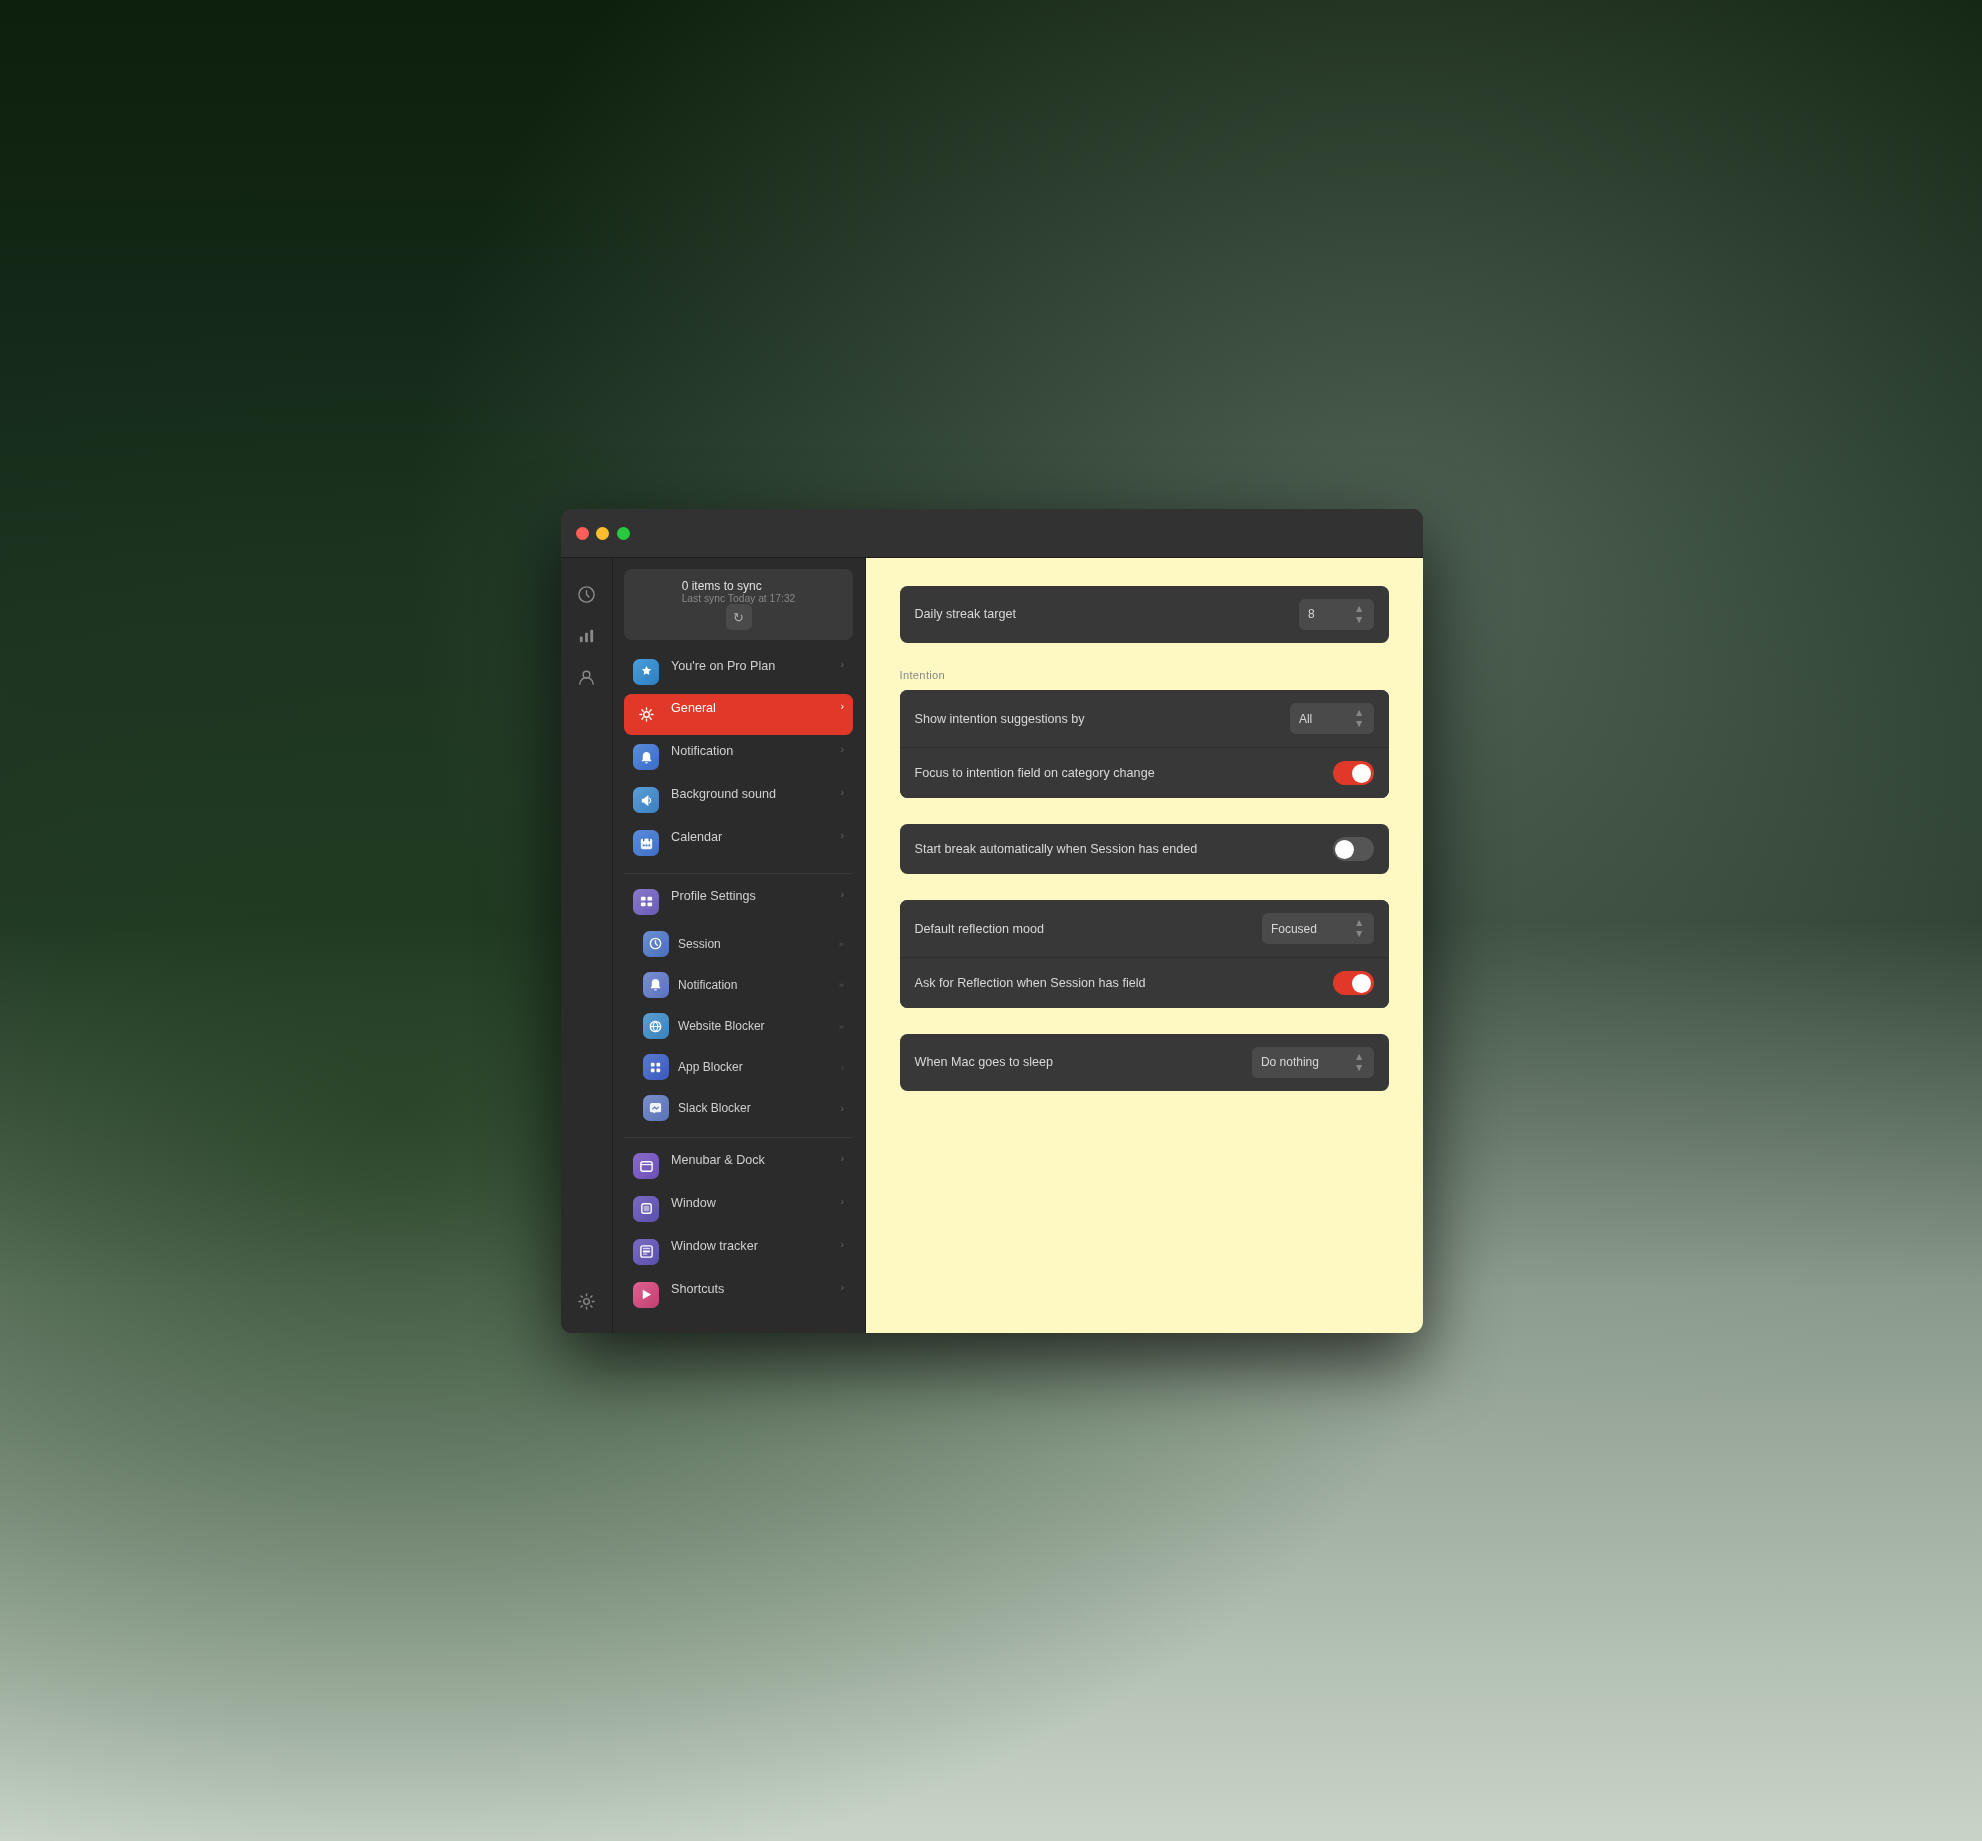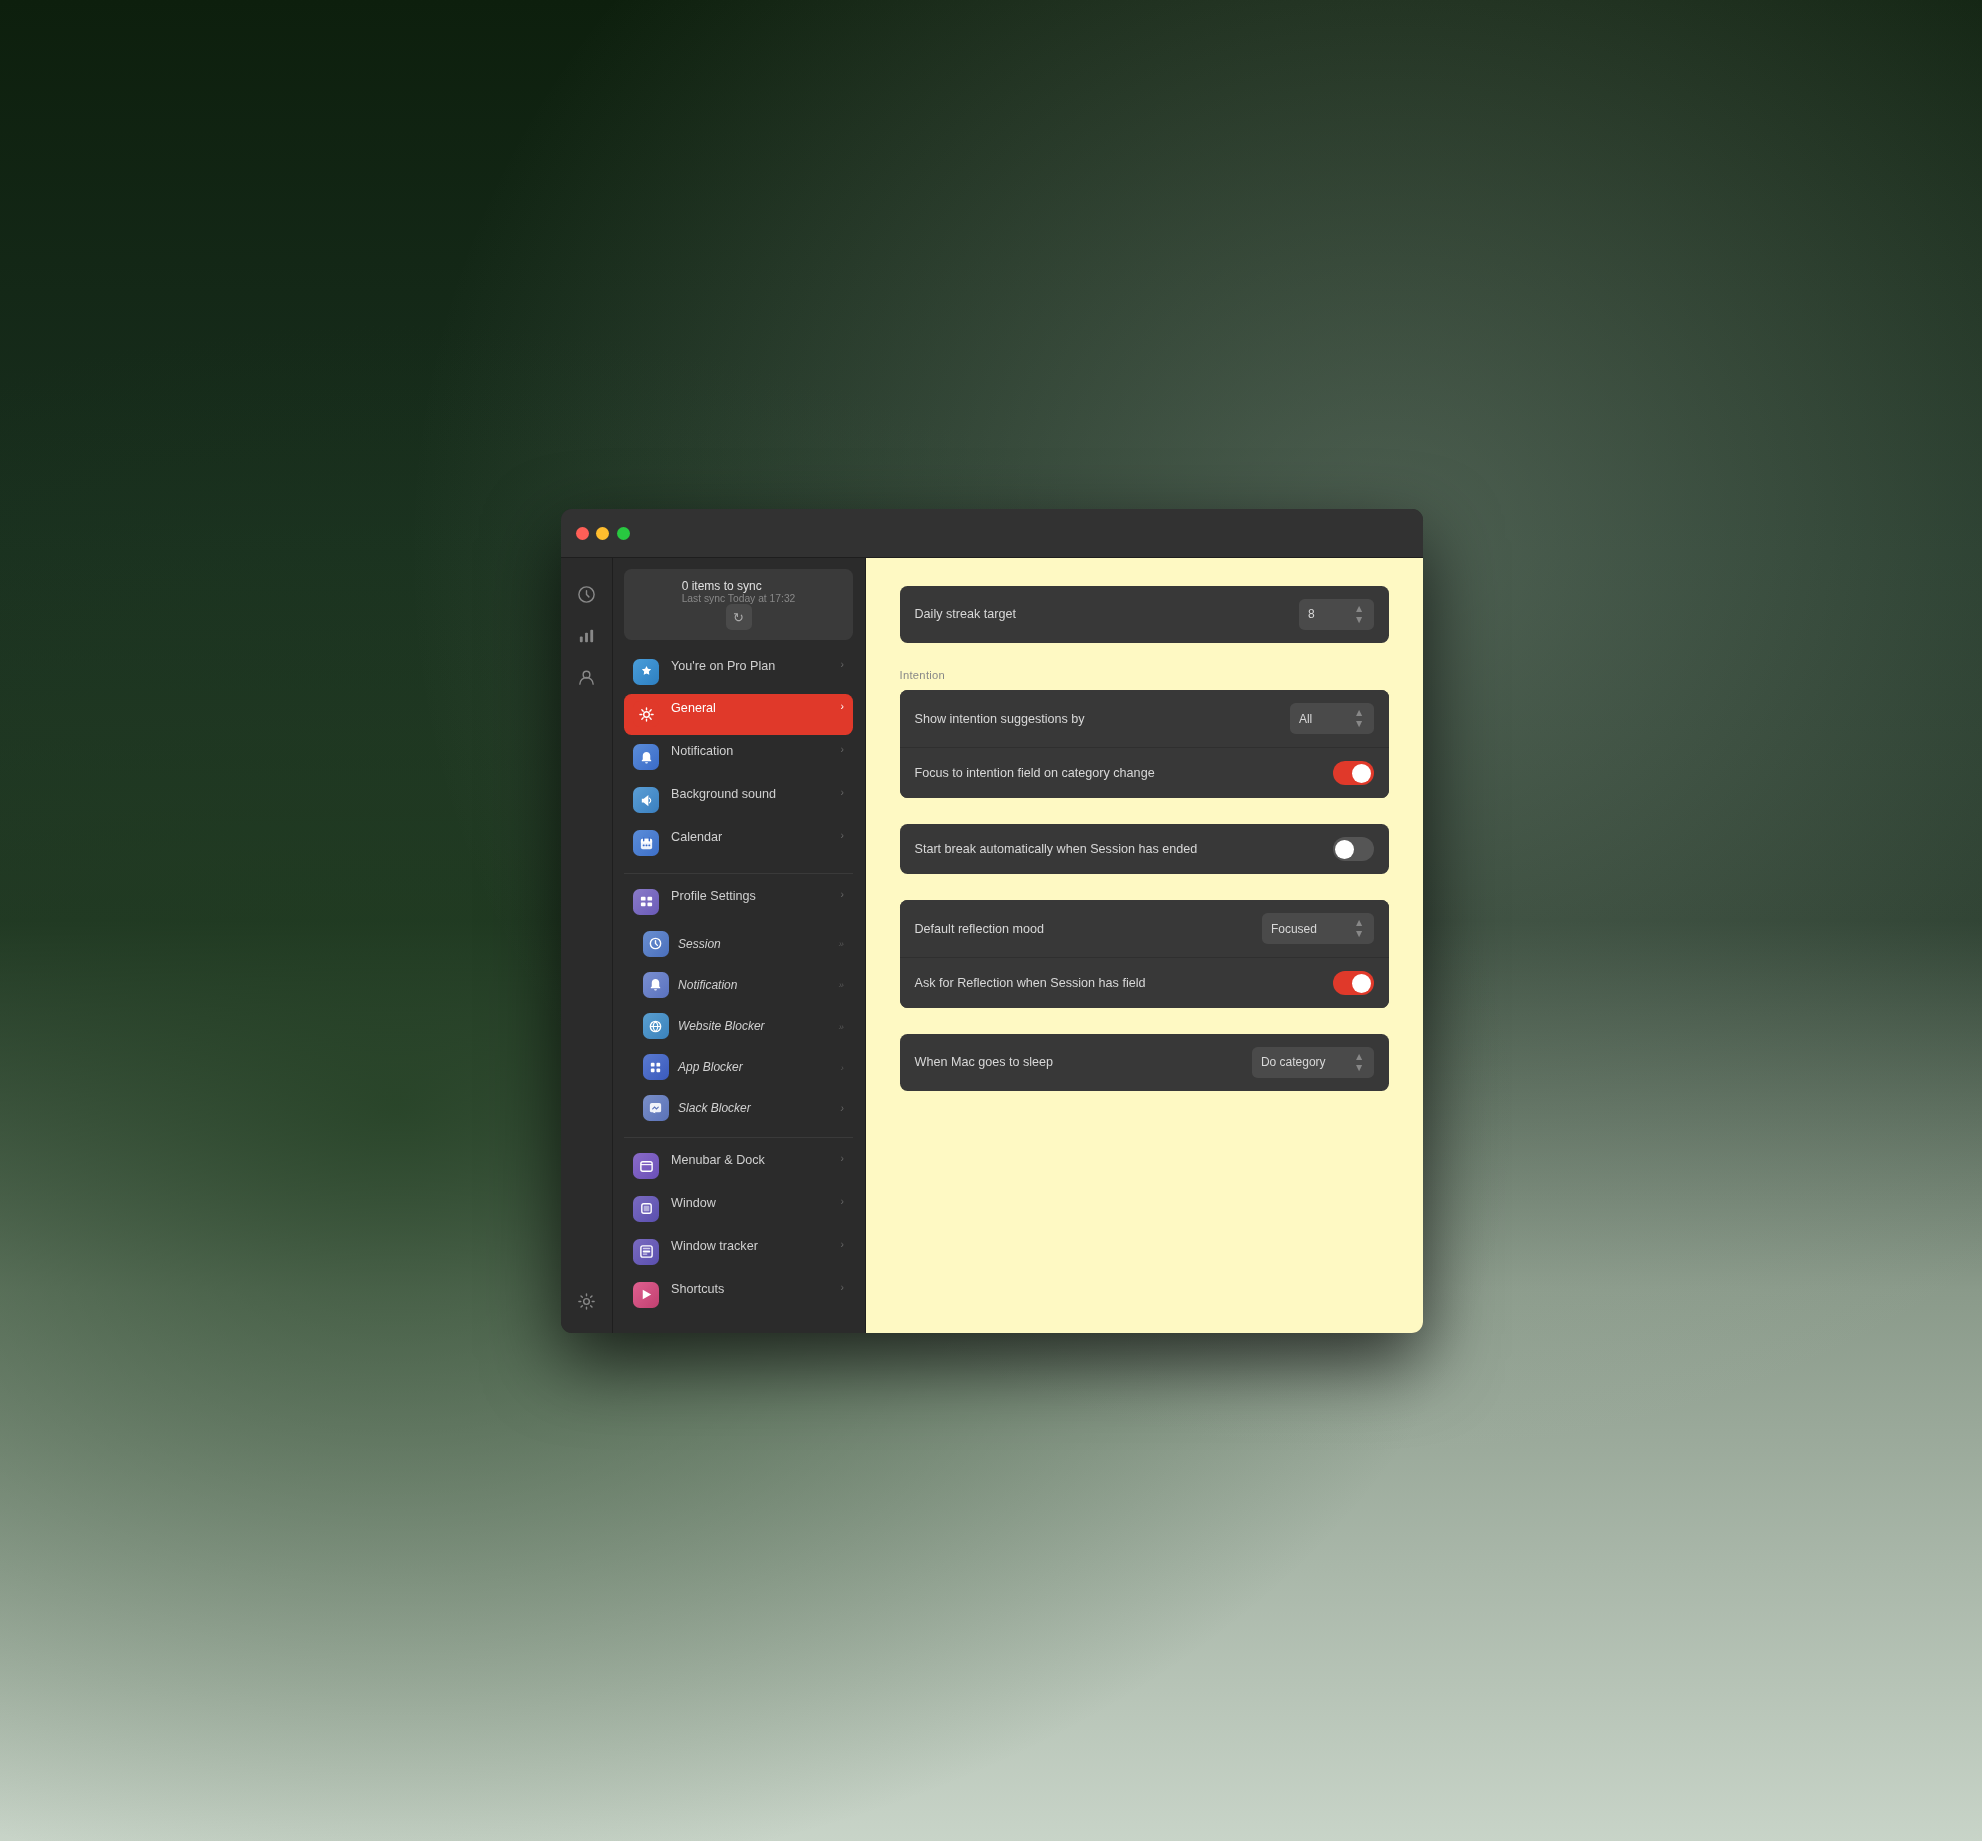--- a/index.html
+++ b/index.html
@@ -189,21 +189,20 @@
 
     
     .nav-sub-item {
       display: flex;
       align-items: center;
       padding: 6.6px 9.4px 6.6px 19px;
       border-radius: 7.5px;
       cursor: pointer;
       gap: 9.4px;
       margin-bottom: 1.9px;
-      font-style: italic;
     }
     .nav-sub-item .nav-label { font-size: 12px; }
     .nav-sub-chevron {
       color: #555;
       font-size: 9.4px;
     }
 
     
     .main-content {
       flex: 1;
@@ -633,21 +632,21 @@
             <div class="toggle toggle-on"></div>
           </div>
         </div>
       </div>
 
       <div class="settings-section">
         <div class="settings-card">
           <div class="settings-row">
             <span class="row-label">When Mac goes to sleep</span>
             <div class="select-control" style="min-width: 122px;">
-              <span class="select-value">Do category</span>
+              <span class="select-value">Do nothing</span>
               <div class="select-arrows">
                 <span>▲</span>
                 <span>▼</span>
               </div>
             </div>
           </div>
         </div>
       </div>
 
     </div>

